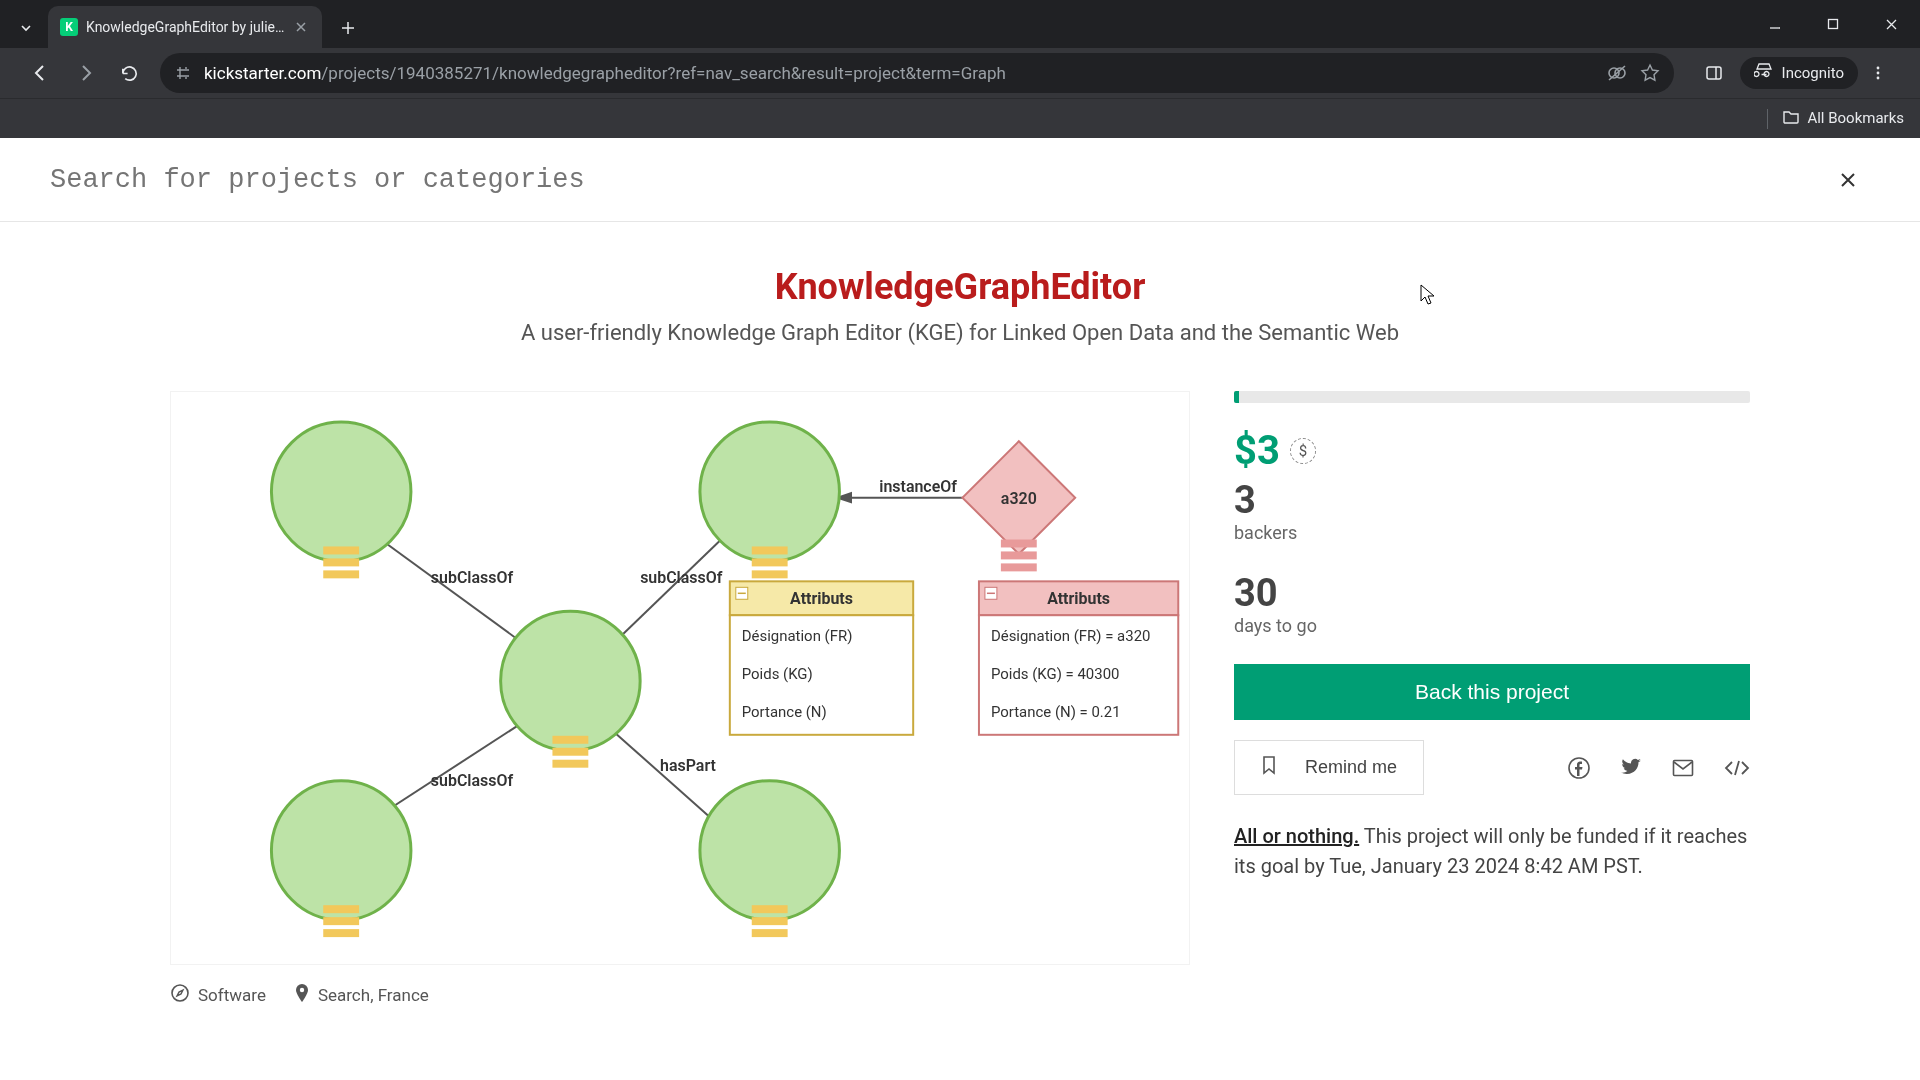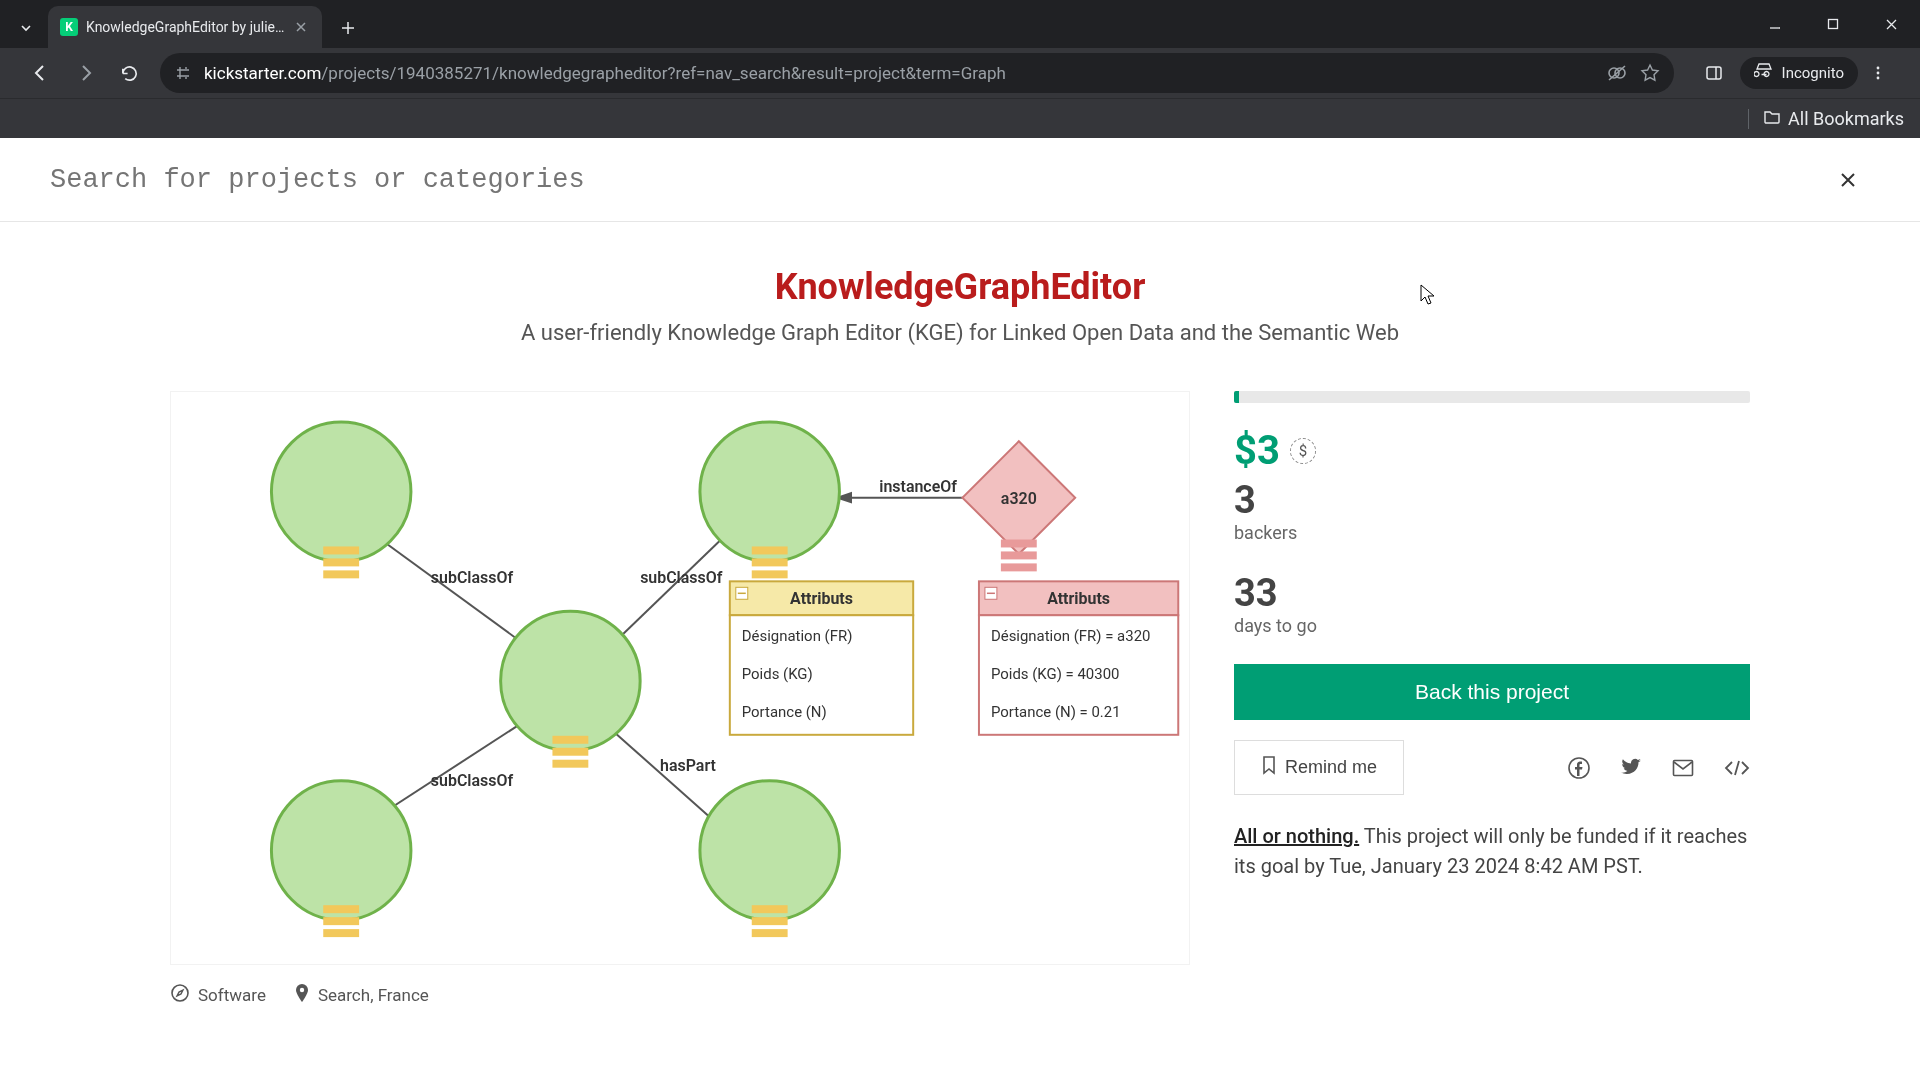--- a/index.html
+++ b/index.html
@@ -22,21 +22,21 @@
 .url-bar { flex:1; height:40px; background:#202124; border-radius:20px; display:flex; align-items:center; padding:0 14px; gap:12px; margin:0 6px;}
 .url-bar .site-icon { color:#9aa0a6; display:flex; align-items:center;}
 .url-text { color:#e8eaed; font-size:17px; flex:1; white-space:nowrap; overflow:hidden;}
 .url-text .domain { color:#fff; }
 .url-text .path { color:#9aa0a6; }
 .right-icons { display:flex; align-items:center; margin-left:8px;}
 .right-icon-btn { width:40px; height:40px; display:flex; align-items:center; justify-content:center; color:#e8eaed; cursor:pointer; border-radius:50%;}
 .incognito-chip { display:flex; align-items:center; gap:8px; background:#202124; padding:6px 14px; border-radius:20px; color:#e8eaed; font-size:15px; margin-left:6px;}
 .bookmarks-bar { height:40px; background:#35363a; display:flex; align-items:center; justify-content:flex-end; padding:0 16px; border-top:1px solid #2a2b2e;}
 .bookmarks-sep { width:1px; height:20px; background:#5f6368; margin-right:14px;}
-.all-bookmarks { display:flex; align-items:center; gap:7px; color:#e8eaed; font-size:18px; cursor:pointer;}
+.all-bookmarks { display:flex; align-items:flex-start; gap:7px; color:#e8eaed; font-size:15px; cursor:pointer;}
 
 
 .viewport { height: calc(1080px - 48px - 50px - 40px); overflow-y:scroll; background:#fff; position:relative;}
 .search-banner { height:84px; border-bottom:1px solid #e6e6e6; display:flex; align-items:center; padding:0 50px; position:relative;}
 .search-input { font-size:27px; color:#999; border:none; outline:none; flex:1; background:transparent;font-family:Liberation Mono, monospace;}
 .search-close { position:absolute; right:56px; font-size:24px; color:#333; cursor:pointer; width:32px; height:32px; display:flex; align-items:center; justify-content:center;}
 
 .project-header { text-align:center; padding:44px 0 20px;}
 .project-title { font-size:36px; font-weight:700; color:#b91c1c; margin-bottom:12px;}
 .project-subtitle { font-size:22px; color:#555; font-weight:400;}
@@ -53,21 +53,21 @@
 .progress-track { height:12px; background:#e8e8e8; border-radius:2px; margin-bottom:24px; position:relative; overflow:hidden;}
 .progress-fill { height:100%; background:#009e74; width:1%; }
 .amount-row { display:flex; align-items:center; gap:10px; margin-bottom:4px;}
 .pledged-amount { font-size:40px; font-weight:700; color:#009e74;}
 .currency-badge { width:26px; height:26px; border:1.5px dashed #888; border-radius:50%; display:flex; align-items:center; justify-content:center; color:#555; font-size:15px; cursor:pointer;}
 .pledged-goal { font-size:18px; color:#666; margin-bottom:30px;}
 .stat-big { font-size:38px; font-weight:700; color:#444;}
 .stat-label { font-size:18px; color:#666; margin-bottom:28px;}
 .back-btn { width:100%; height:56px; background:#009e74; color:#fff; font-size:21px; border:none; cursor:pointer; display:flex; align-items:center; justify-content:center; margin-bottom:20px;}
 .remind-row { display:flex; align-items:center; gap:30px;}
-.remind-btn { display:flex; align-items:center; gap:8px; border:1px solid #ddd; background:#fff; padding:14px 26px; font-size:18px; color:#444; cursor:pointer;}
+.remind-btn { display:flex; align-items:center; gap:28px; border:1px solid #ddd; background:#fff; padding:14px 26px; font-size:18px; color:#444; cursor:pointer;}
 .share-icons { display:flex; gap:30px; margin-left:auto;}
 .share-icon { color:#555; cursor:pointer; display:flex; align-items:center;}
 .funding-note { font-size:20px; color:#444; margin-top:26px; line-height:1.5;}
 .funding-note .underline { text-decoration:underline; font-weight:500; color:#222;}
 
 .cursor-arrow { position:absolute; pointer-events:none;}
 
 
 .viewport::-webkit-scrollbar { width:18px; }
 .viewport::-webkit-scrollbar-track { background:#f1f1f1;}
@@ -323,21 +323,21 @@
         </div>
 
       <div class="amount-row">
         <div class="pledged-amount">$3</div>
         <div class="currency-badge">$</div>
       </div>
 
       <div class="stat-big">3</div>
       <div class="stat-label">backers</div>
 
-      <div class="stat-big">33</div>
+      <div class="stat-big">30</div>
       <div class="stat-label">days to go</div>
 
       <button class="back-btn">Back this project</button>
 
       <div class="remind-row">
         <button class="remind-btn">
           <span><svg width="16" height="20" viewBox="0 0 16 20">
                 <path d="M3 2h10v16l-5-4-5 4z" stroke="#555" stroke-width="1.6" fill="none"></path>
               </svg></span>
           <span>Remind me</span>

